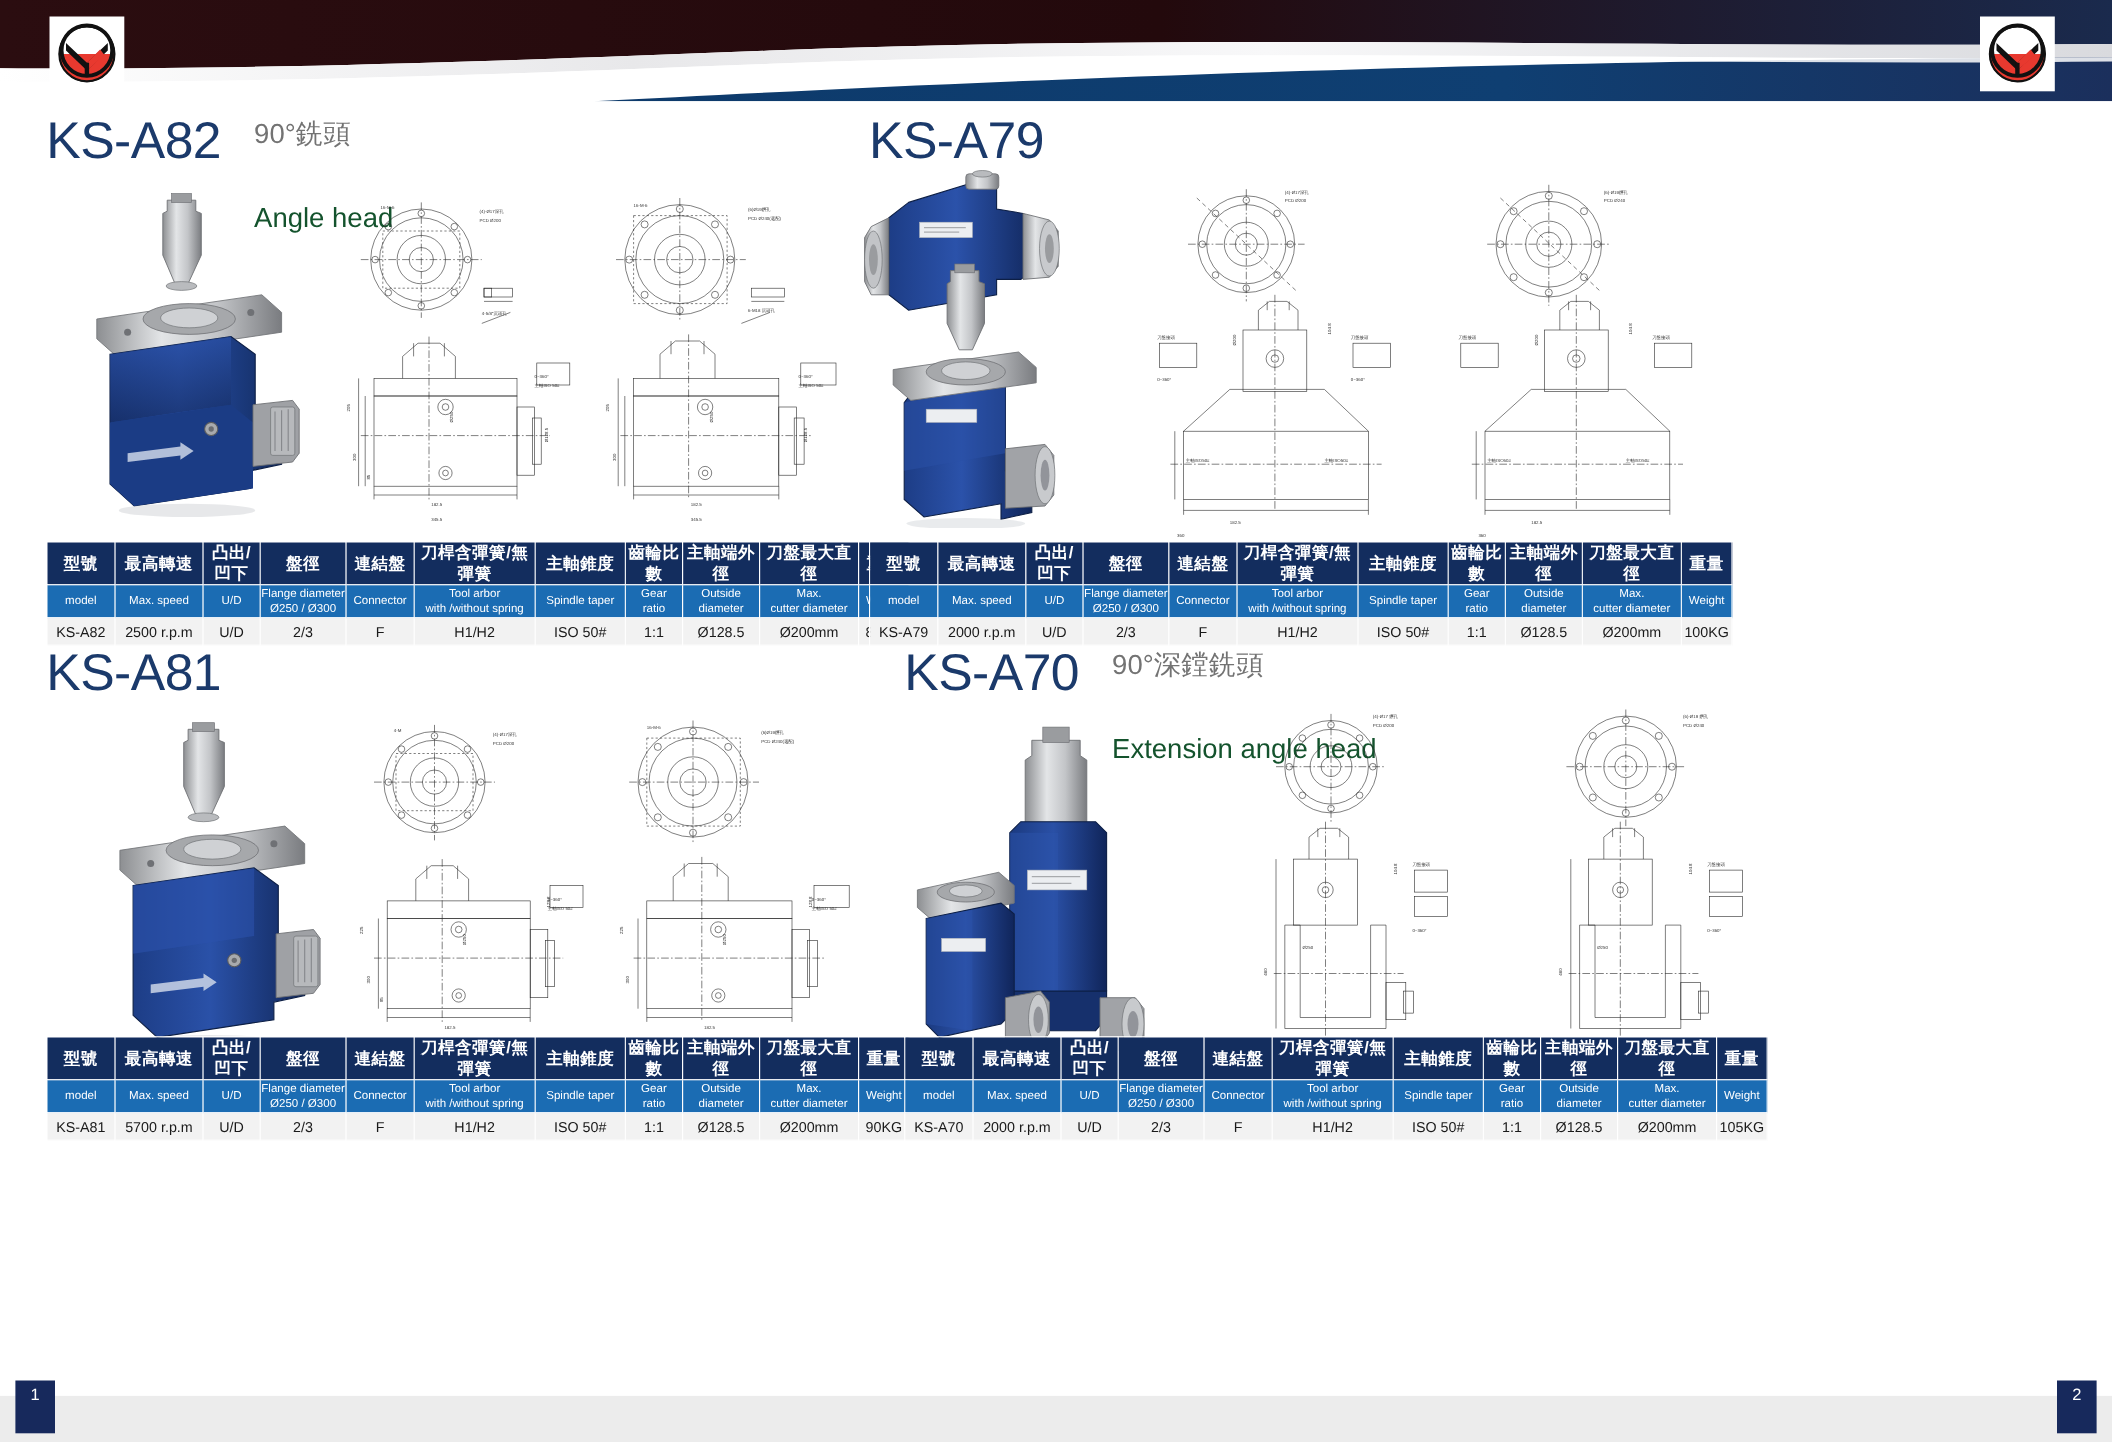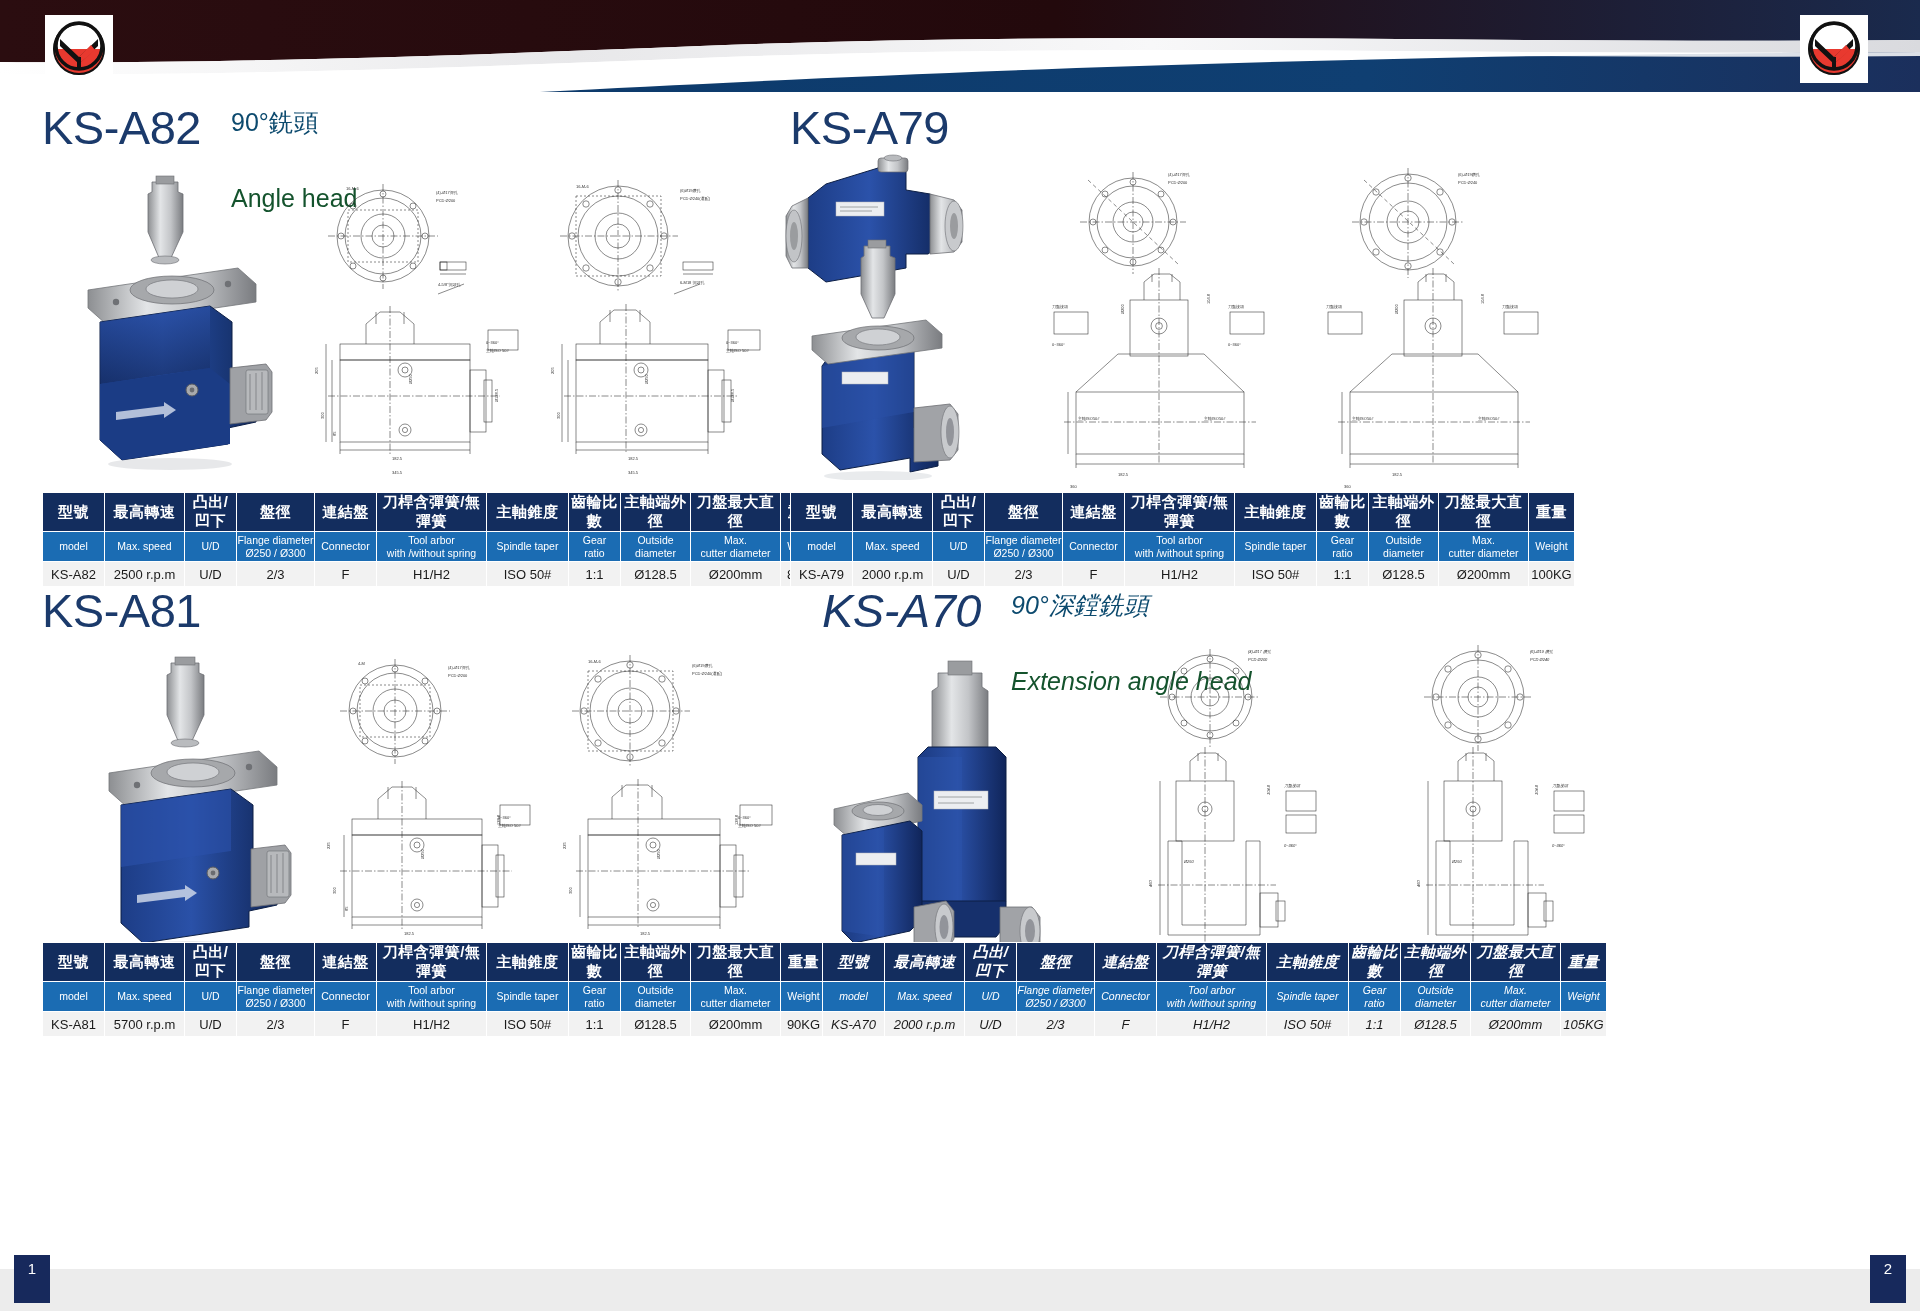--- a/index.html
+++ b/index.html
@@ -19,30 +19,30 @@
     display:flex; align-items:center; justify-content:center;
   }
   .logo-left { left:45px; top:15px; }
   .logo-right { left:1800px; top:15px; }
 
   
   .product { position:absolute; }
   .p-tl { left:0;    top:92px;  width:800px; height:495px; }
   .p-tr { left:768px; top:92px; width:1120px; height:495px; }
   .p-bl { left:0;    top:587px; width:800px; height:650px; }
-  .p-br { left:800px; top:587px; width:1120px; height:650px;font-style:italic; }
+  .p-br { left:800px; top:587px; width:1120px; height:650px; }
 
   .title-row { display:flex; align-items:flex-start; }
   .model-name {
     font-size:47px; font-weight:400; color:#1b3a6b;
     letter-spacing:-0.5px; line-height:1.0;
     font-family:"Liberation Sans","DejaVu Sans",sans-serif;
   }
   .title-texts { margin-left:30px; padding-top:3px; }
-  .title-cn { font-size:25px; color:#0c4a6e; line-height:1.25; font-weight:400; }
+  .title-cn { font-size:25px; color:#737373; line-height:1.25; font-weight:400; }
   .title-en { font-size:25px; color:#14532d; line-height:1.25; font-weight:400;margin-top:45px; }
   .photo { position:absolute; }
   .drawing { position:absolute; }
   .drawing svg, .photo svg { display:block; }
 
   
   .spec-table {
     position:absolute;
     border-collapse:collapse;
     table-layout:fixed;

